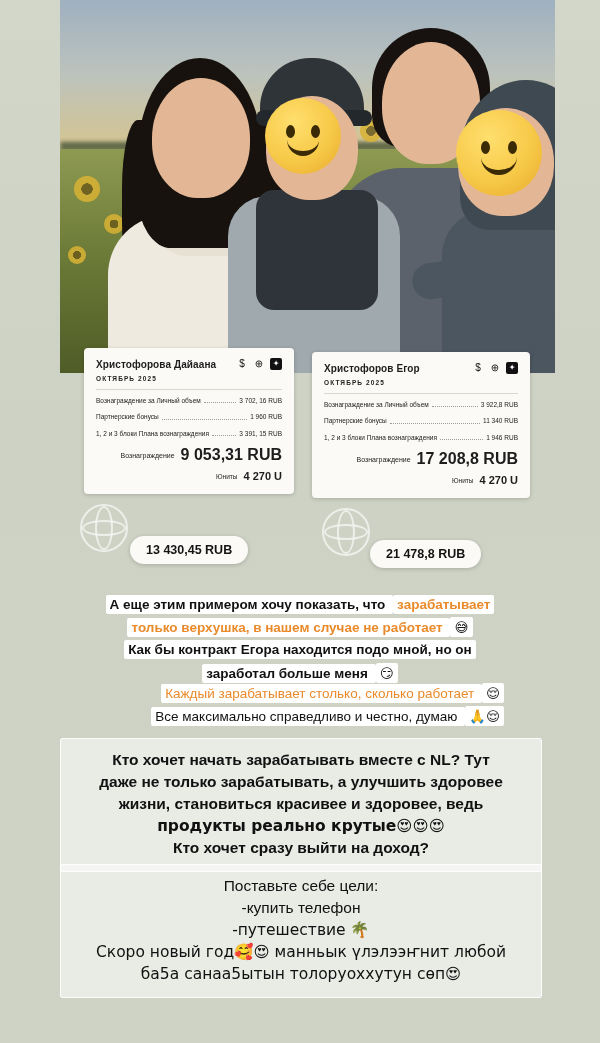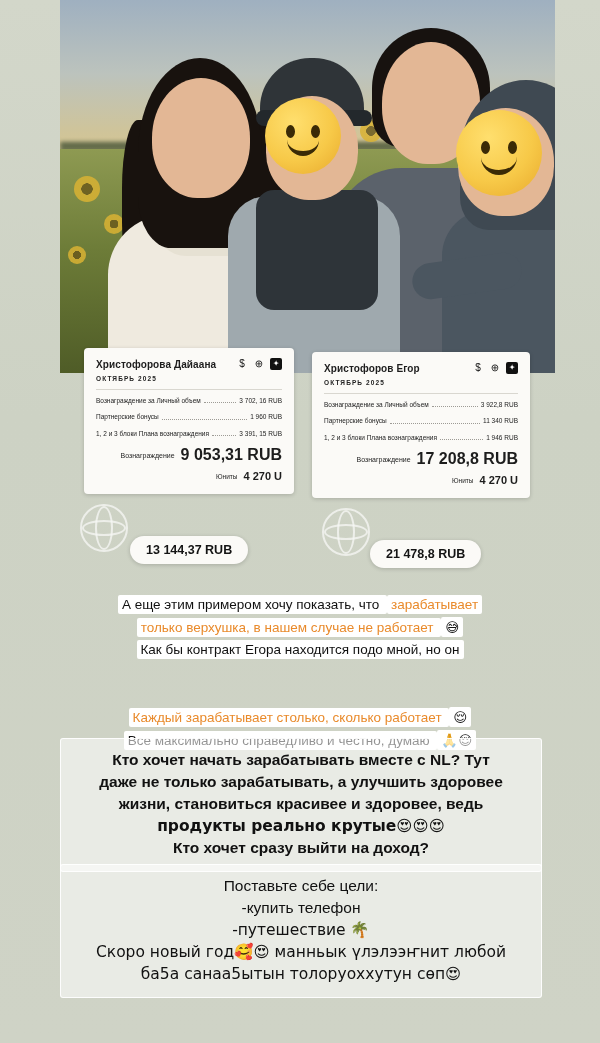--- a/index.html
+++ b/index.html
@@ -238,22 +238,22 @@
 
   
   .msg {
     position: absolute;
     color: #111;
     font-size: 13.5px;
     line-height: 1.35;
     text-align: center;
     font-family: "Liberation Sans", sans-serif;
   }
-  .msg-1 { left: 78px; top: 596px; width: 444px; }
-  .msg-2 { left: 96px; top: 708px; width: 408px; }
+  .msg-1 { left: 78px; top: 596px; width: 444px; font-weight: bold; }
+  .msg-2 { left: 96px; top: 684px; width: 408px; text-align: right; }
   .wrap-line {
     display: block;
     margin-bottom: 4px;
   }
   .chip {
     background: #fff;
     padding: 2px 4px;
     border-radius: 2px;
     box-decoration-break: clone;
     -webkit-box-decoration-break: clone;
@@ -362,21 +362,21 @@
       <span>Вознаграждение</span>
       <b>9 053,31 RUB</b>
     </div>
     <div class="units">
       <span>Юниты</span>
       <b>4 270 U</b>
     </div>
   </div>
 
   <div class="globe globe-left"></div>
-  <div class="pill pill-left">13 144,37 RUB</div>
+  <div class="pill pill-left">13 430,45 RUB</div>
 
   <div class="card card-right">
     <div class="card-head">
       <div class="card-name">Христофоров Егор</div>
       <div class="card-icons">
         <span class="ic">$</span>
         <span class="ic">⊕</span>
         <span class="ic ic-sq">✦</span>
       </div>
     </div>
@@ -415,20 +415,23 @@
   <div class="msg msg-1">
     <div class="wrap-line">
       <span class="chip">А еще этим примером хочу показать, что </span><span class="chip chip-orange">зарабатывает</span>
     </div>
     <div class="wrap-line">
       <span class="chip chip-orange">только верхушка, в нашем случае не работает </span><span class="chip emj">😅</span>
     </div>
     <div class="wrap-line">
       <span class="chip">Как бы контракт Егора находится подо мной, но он</span>
     </div>
+    <div class="wrap-line">
+      <span class="chip">заработал больше меня </span><span class="chip emj">😏</span>
+    </div>
   </div>
 
   <div class="msg msg-2">
     <div class="wrap-line">
       <span class="chip chip-orange">Каждый зарабатывает столько, сколько работает </span><span class="chip emj">😌</span>
     </div>
     <div class="wrap-line">
       <span class="chip">Все максимально справедливо и честно, думаю </span><span class="chip emj">🙏😌</span>
     </div>
   </div>

